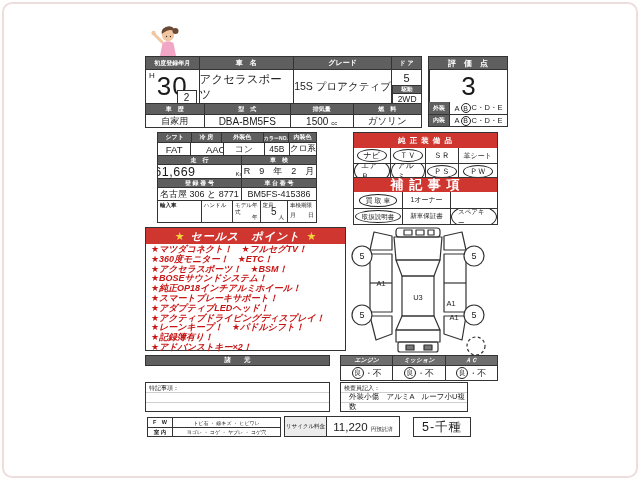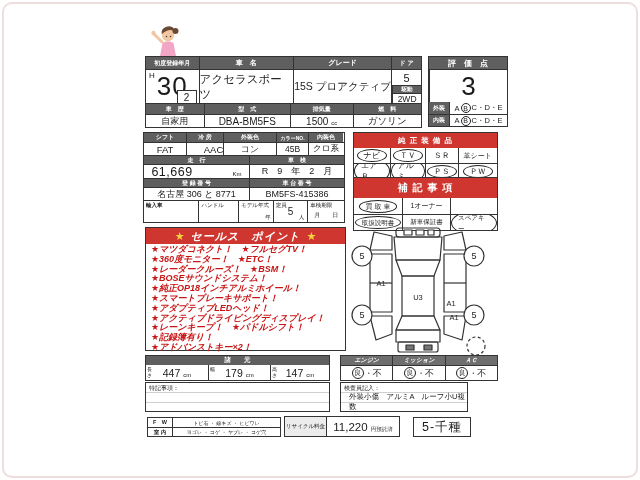--- a/index.html
+++ b/index.html
@@ -94,21 +94,21 @@
   <div class="row" style="height:12px;">
     <div class="c hdr" style="width:20px;font-size:6px;">内装</div>
     <div class="c" style="width:58px;font-size:7.5px;">
       <span>A</span>
         <span class="circ" style="font-size:7px;">B</span>
         <span>C・D・E</span>
     </div>
   </div>
 </div>
 
-<div class="abs tbl" style="left:143px;top:132px;width:202px;">
+<div class="abs tbl" style="left:157px;top:132px;width:160px;">
   <div class="row" style="height:9px;">
     <div class="c hdr xs" style="width:42px;">シフト</div>
     <div class="c hdr xs" style="width:37px;">冷 房</div>
     <div class="c hdr xs" style="width:53px;">外装色</div>
     <div class="c hdr" style="width:32px;font-size:5px;">カラーNO.</div>
     <div class="c hdr xs" style="width:35px;">内装色</div>
   </div>
   <div class="row" style="height:13px;">
     <div class="c" style="width:42px;font-size:9.5px;">FAT</div>
     <div class="c" style="width:37px;font-size:9.5px;padding-left:17px;">AAC</div>
@@ -184,21 +184,21 @@
     <div class="c" style="width:33px;font-size:8px;align-items:flex-end;">
         <span class="eq oval">ＰＳ</span>
       </div>
     <div class="c" style="width:40px;font-size:8px;">
         <span class="eq oval">ＰＷ</span>
       </div>
   </div>
 </div>
 
 <div class="abs tbl" style="left:353px;top:177px;width:145px;">
-  <div class="c redhdr" style="height:20px;font-size:10px;letter-spacing:1px;">補 記 事 項</div>
+  <div class="c redhdr" style="height:14px;font-size:13px;letter-spacing:1px;">補 記 事 項</div>
   <div class="row" style="height:16px;">
     <div class="c" style="width:48px;font-size:7px;">
         <span class="oval">買 取 車</span>
       </div>
     <div class="c" style="width:48px;font-size:7px;">
         <span>1オーナー</span>
       </div>
     <div class="c" style="width:47px;font-size:7px;">
         <span></span>
       </div>
@@ -218,21 +218,21 @@
 
 <div class="abs tbl" style="left:145px;top:227px;width:201px;height:124px;">
   <div class="c redhdr" style="height:16px;font-size:11px;font-style:italic;">
     <span class="star">★</span>
     <span style="margin:0 6px;letter-spacing:1px;">セールス　ポイント</span>
     <span class="star">★</span>
   </div>
   <div style="padding:1px 5px 0 5px;">
     <div class="sales-line">★マツダコネクト！　★フルセグTV！</div>
     <div class="sales-line">★360度モニター！　★ETC！</div>
-    <div class="sales-line">★レーダークルーズ！　★BSM！</div>
+    <div class="sales-line">★アクセラスポーツ！　★BSM！</div>
     <div class="sales-line">★BOSEサウンドシステム！</div>
     <div class="sales-line">★純正OP18インチアルミホイール！</div>
     <div class="sales-line">★スマートブレーキサポート！</div>
     <div class="sales-line">★アダプティブLEDヘッド！</div>
     <div class="sales-line">★アクティブドライビングディスプレイ！</div>
     <div class="sales-line">★レーンキープ！　★パドルシフト！</div>
     <div class="sales-line">★記録簿有り！</div>
     <div class="sales-line">★アドバンストキー×2！</div>
   </div>
 </div>
@@ -270,37 +270,20 @@
   <text x="14" y="92" font-size="9" text-anchor="middle">5</text>
   <text x="126" y="92" font-size="9" text-anchor="middle">5</text>
   <text x="33" y="60" font-size="7.5" text-anchor="middle">A1</text>
   <text x="70" y="74" font-size="7.5" text-anchor="middle">U3</text>
   <text x="103" y="80" font-size="7.5" text-anchor="middle">A1</text>
   <text x="106" y="94" font-size="7.5" text-anchor="middle">A1</text>
 </svg>
 
 <div class="abs tbl" style="left:145px;top:355px;width:185px;">
   <div class="c hdr" style="height:9px;font-size:6.5px;">諸　　元</div>
-  <div class="row" style="height:15px;">
-    <div class="c" style="width:62px;">
-      <span class="xs" style="position:absolute;left:1px;top:1px;width:7px;line-height:6px;font-size:5px;">長さ</span>
-      <span style="font-size:10.5px;">447</span>
-      <span class="xs" style="margin-left:3px;margin-top:5px;">cm</span>
-    </div>
-    <div class="c" style="width:62px;">
-      <span class="xs" style="position:absolute;left:1px;top:1px;width:7px;line-height:6px;font-size:5px;">幅</span>
-      <span style="font-size:10.5px;">179</span>
-      <span class="xs" style="margin-left:3px;margin-top:5px;">cm</span>
-    </div>
-    <div class="c" style="width:59px;">
-      <span class="xs" style="position:absolute;left:1px;top:1px;width:7px;line-height:6px;font-size:5px;">高さ</span>
-      <span style="font-size:10.5px;">147</span>
-      <span class="xs" style="margin-left:3px;margin-top:5px;">cm</span>
-    </div>
-  </div>
 </div>
 
 <div class="abs tbl ruled" style="left:145px;top:382px;width:185px;height:30px;">
   <span class="abs" style="top:1px;left:3px;font-size:6px;">特記事項：</span>
 </div>
 
 <div class="abs tbl" style="left:340px;top:355px;width:158px;">
   <div class="row" style="height:9px;">
     <div class="c hdr xs" style="width:52px;font-style:italic;background:#6e6e6e;">エンジン</div>
     <div class="c hdr xs" style="width:53px;font-style:italic;background:#6e6e6e;">ミッション</div>

